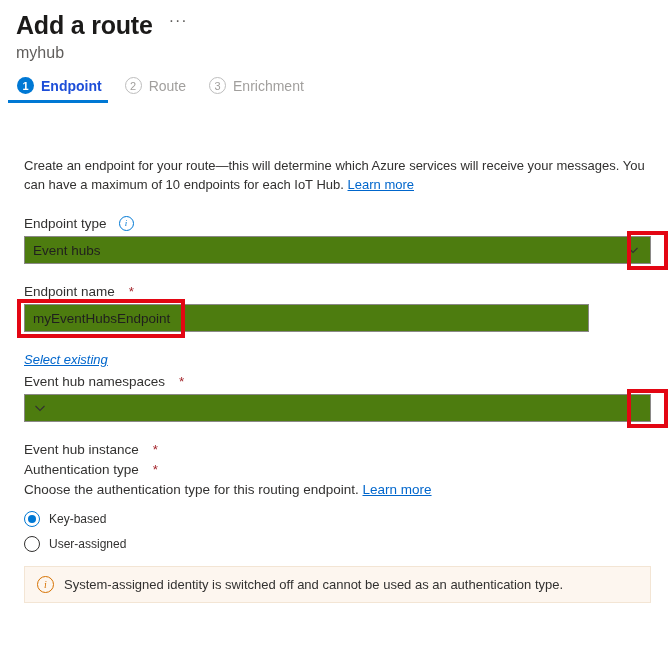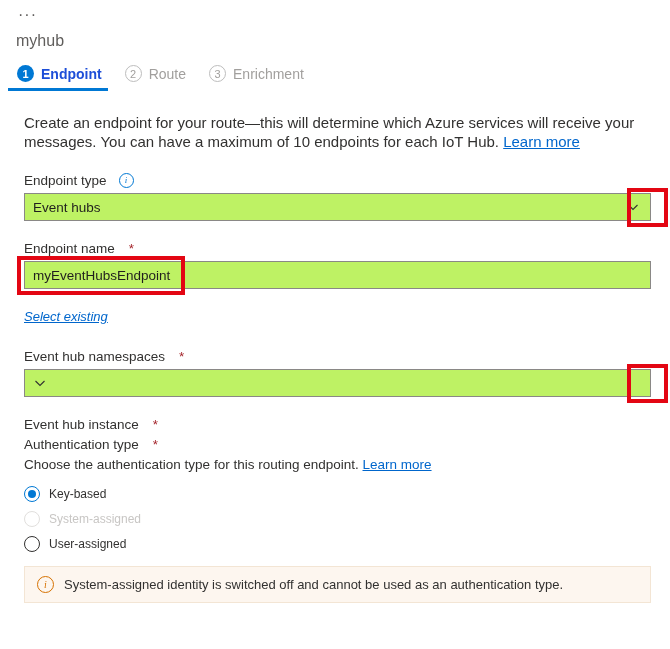--- a/index.html
+++ b/index.html
@@ -102,25 +102,26 @@
     bottom: 0;
     height: 3px;
     background: #0078d4;
   }
 
   
   .form-body {
     padding: 22px 16px 0 24px;
   }
   .intro {
-    font-size: 15px;
+    font-size: 13px;
     line-height: 19px;
     color: #323130;
     max-width: 630px;
     margin-bottom: 22px;
+    margin-top: 31px;
   }
   a.link {
     color: #0066cc;
     text-decoration: underline;
     cursor: pointer;
   }
 
   .field-label {
     font-size: 13.5px;
     color: #323130;
@@ -150,21 +151,21 @@
     flex: none;
   }
 
   .control-row {
     position: relative;
     margin-bottom: 20px;
   }
   .control {
     height: 28px;
     border: 1px solid #8a8886;
-    background: #bef264;
+    background: #4d7c0f;
     box-sizing: border-box;
     display: flex;
     align-items: center;
     font-size: 13.5px;
     color: #201f1e;
     padding: 0 8px;
   }
   .control .value {
     flex: 1;
     white-space: nowrap;
@@ -176,21 +177,21 @@
     flex: none;
     display: flex;
     align-items: center;
     justify-content: center;
     cursor: pointer;
     margin-right: 2px;
   }
   .chev svg { display:block; }
 
   .w-full   { width: 627px; }
-  .w-name   { width: 627px; justify-content: flex-end; }
+  .w-name   { width: 565px; justify-content: flex-end; }
 
   
   .hl {
     position: absolute;
     border: 4px solid #e30613;
     box-sizing: border-box;
     pointer-events: none;
   }
 
   .sub-link {
@@ -267,20 +268,21 @@
     justify-content: center;
     flex: none;
   }
   .banner-text { font-size: 13px; color: #323130; }
 </style>
 </head>
 <body>
 
 <div class="page-header">
   <div class="title-row">
+    <h1 class="page-title">Add a route</h1>
     <div class="ellipsis-menu">···</div>
   </div>
   <div class="page-subtitle">myhub</div>
 </div>
 
 <div class="steps">
   <div class="step active">
     <span class="step-badge">1</span>
     <span class="step-label">Endpoint</span>
   </div>
@@ -326,21 +328,21 @@
   </div>
   <div class="control-row" style="margin-bottom:14px;">
     <div class="control w-name">
       <span class="value">myEventHubsEndpoint</span>
     </div>
     <div class="hl" style="left:-7px; top:-5px; width:168px; height:39px;"></div>
   </div>
   <a class="link sub-link">Select existing</a>
 
   
-  <div class="field-label" style="margin-top:24px;">
+  <div class="field-label" style="margin-top:6px;">
     <span>Event hub namespaces</span>
     <span class="req">*</span>
   </div>
   <div class="control-row">
     <div class="control w-full">
       <span class="chev">
         <svg width="12" height="12" viewBox="0 0 12 12">
             <path d="M1.5 4 L6 8.5 L10.5 4" fill="none" stroke="#323130" stroke-width="1.1"></path>
           </svg>
       </span>
@@ -361,24 +363,20 @@
   </div>
   <p class="section-desc">
     <span>Choose the authentication type for this routing endpoint.</span>
     <a class="link">Learn more</a>
   </p>
 
   <div class="radio-row">
     <span class="radio checked"></span>
     <span class="radio-label">Key-based</span>
   </div>
-  <div class="radio-row disabled">
-    <span class="radio disabled"></span>
-    <span class="radio-label">System-assigned</span>
-  </div>
   <div class="radio-row">
     <span class="radio"></span>
     <span class="radio-label">User-assigned</span>
   </div>
 
   
   <div class="banner">
     <span class="banner-icon">i</span>
     <span class="banner-text">System-assigned identity is switched off and cannot be used as an authentication type.</span>
   </div>

